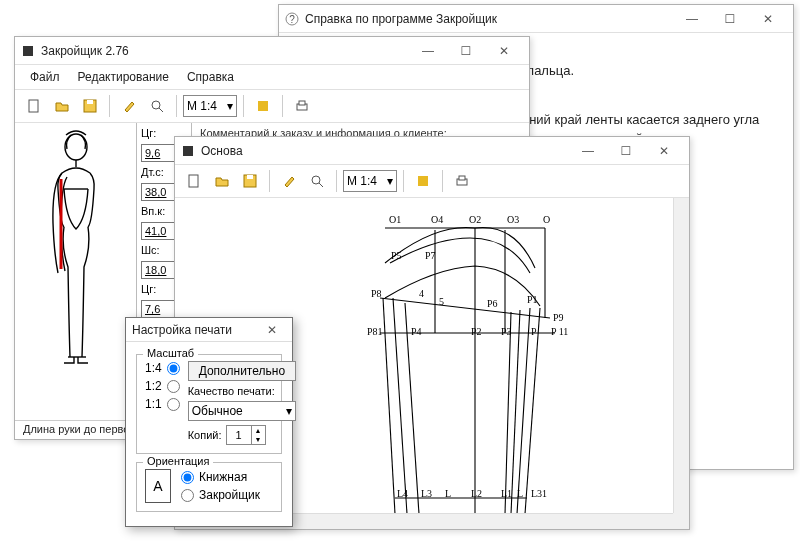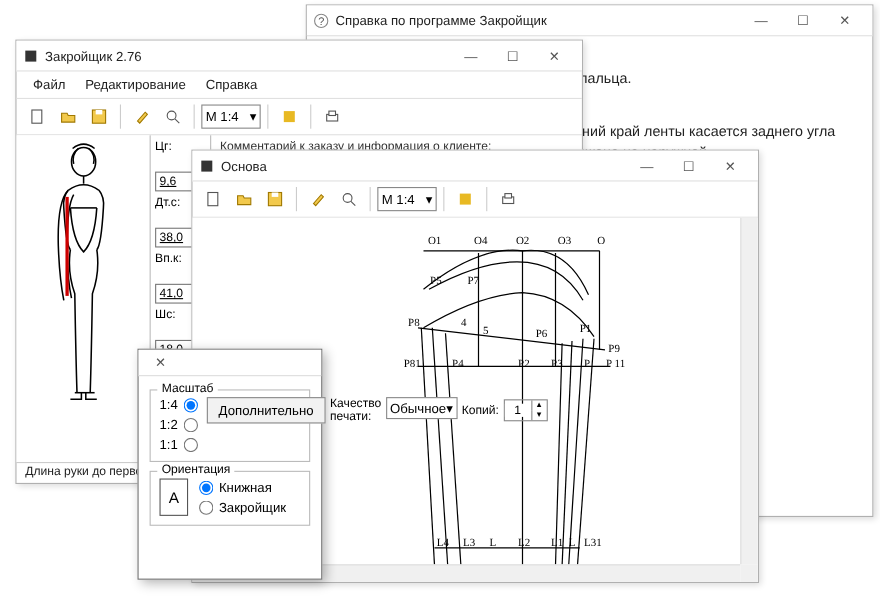--- a/index.html
+++ b/index.html
@@ -22,21 +22,21 @@
 
   
   .help-body { padding: 8px 16px; font-size: 13px; color: #222; line-height: 1.5; overflow: hidden; }
   .help-body .hlink { color: #0b6cd1; font-weight: bold; text-decoration: underline; cursor: pointer; }
   .help-body p { margin-bottom: 10px; }
 
   
   .main-client { display: flex; height: calc(100% - 28px - 24px - 33px - 20px); }
   .figure-pane { width: 122px; border-right: 1px solid #bbb; display: flex; align-items: flex-start; justify-content: center; padding-top: 6px; background: #fff; }
   .meas-pane { width: 55px; padding: 4px 4px; display: flex; flex-direction: column; gap: 4px; border-right: 1px solid #bbb; }
-  .meas-row .lbl { font-size: 11px; color: #000; margin-bottom: 17px; }
+  .meas-row .lbl { font-size: 11px; color: #000; margin-bottom: 5px; }
   .meas-row input { width: 44px; height: 18px; border: 1px solid #777; font-size: 11px; padding: 0 3px; text-decoration: underline; }
   .comment-pane { flex:1; padding: 4px 8px; }
   .comment-pane .grp-lbl { font-size: 11px; color: #333; margin-bottom: 6px; }
   .comment-pane .fld-row { display:flex; align-items:center; gap:6px; }
   .comment-pane .fld-row label{ font-size:11px; }
   .comment-pane .fld-row input{ flex:1; height:18px; border:1px solid #777; font-size:11px; padding:0 4px; }
   .statusbar { height: 20px; border-top: 1px solid #ccc; font-size: 11px; padding: 2px 8px; color: #222; }
 
   
   .canvas-area { position: relative; background: #fff; height: calc(100% - 28px - 33px); overflow: hidden; text-decoration: underline; }
@@ -318,41 +318,42 @@
       <span style="left:356px;top:290px">L31</span>
     </div>
     <div class="scrollbar-v"></div>
     <div class="scrollbar-h"></div>
     <div class="scroll-corner"></div>
   </div>
 </div>
 
 <div class="printdlg" style="left:125px; top:317px; width:168px; height:210px;">
   <div class="titlebar">
+    <span class="title" style="font-size:12px">Настройка печати</span>
     <div class="winbtn close" style="width:28px;height:20px">✕</div>
   </div>
   <div class="pd-body">
     <div class="grp">
       <div class="legend">Масштаб</div>
       <div style="display:flex; gap:8px; align-items:flex-start">
         <div class="radio-col" style="width:42px">
           <label>
               <span>1:4</span>
               <input type="radio" name="sc" checked="" style="">
             </label>
           <label>
               <span>1:2</span>
               <input type="radio" name="sc" style="">
             </label>
           <label>
               <span>1:1</span>
               <input type="radio" name="sc" style="">
             </label>
         </div>
-        <div style="flex:1; display:flex; flex-direction:row; gap:4px">
+        <div style="flex:1; display:flex; flex-direction:column; gap:4px">
           <button class="btn" style="width:100%">Дополнительно</button>
           <div style="font-size:11px">Качество печати:</div>
           <div class="sel">
               <span>Обычное</span>
               <span>▾</span>
             </div>
           <div style="display:flex; align-items:center; gap:4px">
             <span style="font-size:11px">Копий:</span>
             <div class="spin">
               <input value="1" style="">

